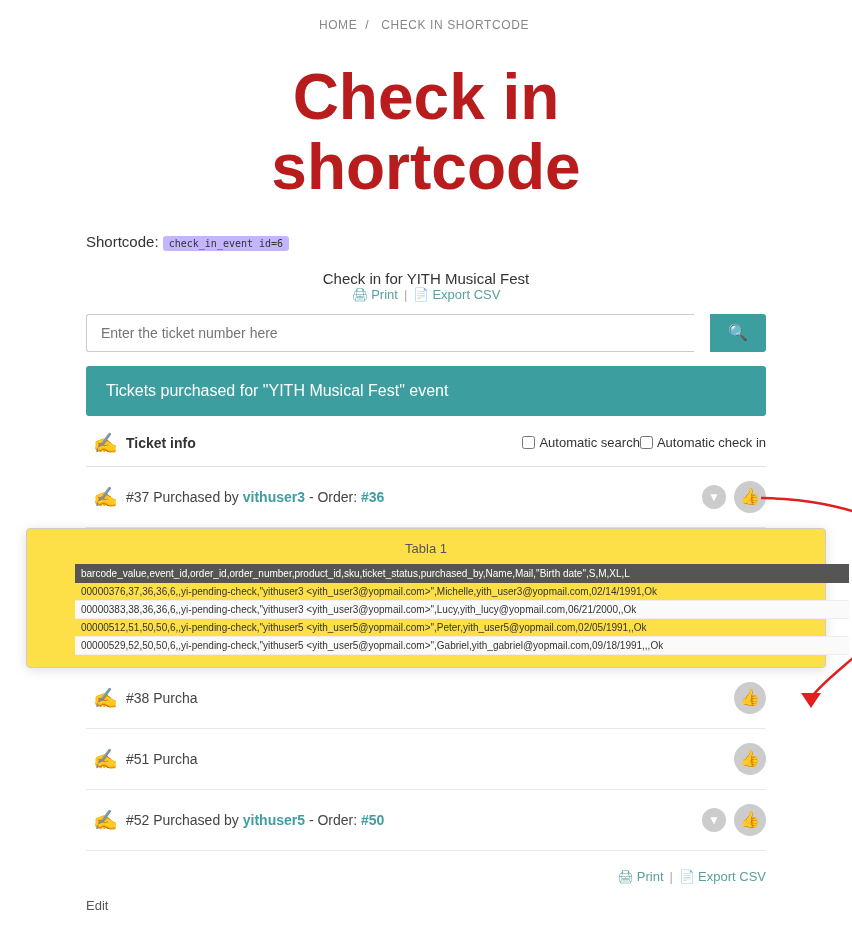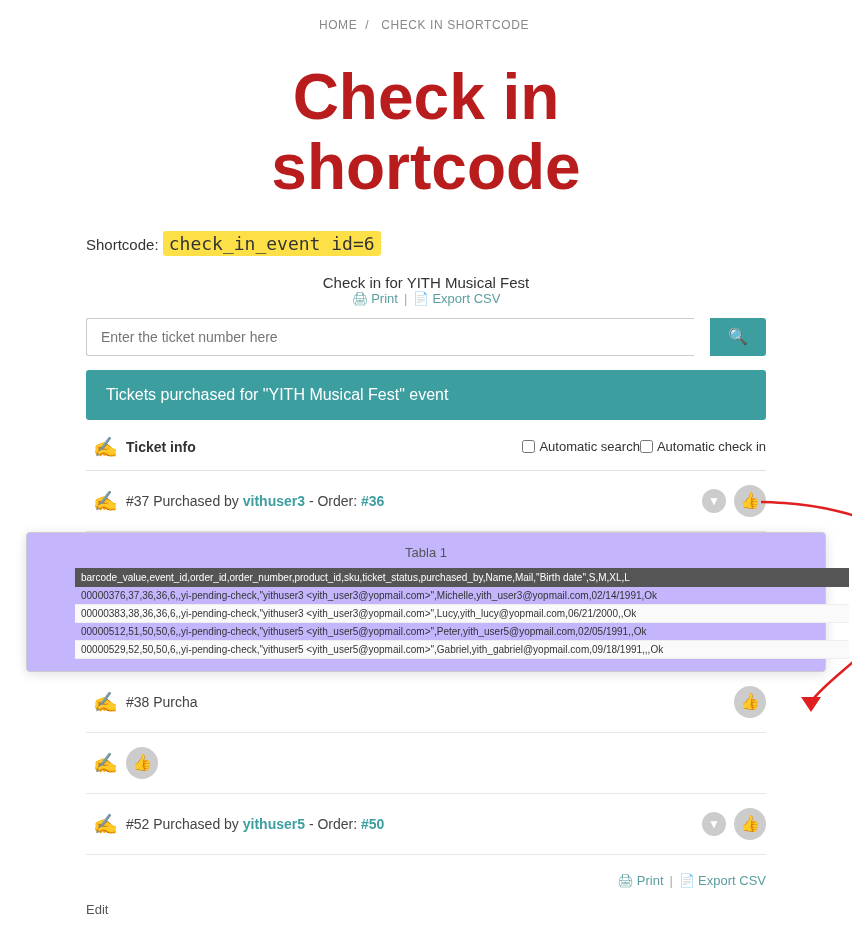--- a/index.html
+++ b/index.html
@@ -31,24 +31,24 @@
       margin: 0 auto;
       padding: 0 20px 40px;
     }
     .shortcode-line {
       font-size: 15px;
       margin-bottom: 20px;
       color: #333;
     }
     .shortcode-code {
       font-family: monospace;
-      background: #fde047;
+      background: #c4b5fd;
       padding: 2px 6px;
       border-radius: 3px;
-      font-size: 18px;
+      font-size: 10px;
       color: #333;
     }
     .check-in-header {
       display: flex;
       align-items: center;
       justify-content: space-between;
       margin-bottom: 12px;
       flex-direction: column;
     }
     .check-in-title {
@@ -165,21 +165,21 @@
       cursor: pointer;
       font-size: 16px;
       display: flex;
       align-items: center;
       justify-content: center;
     }
     .check-btn.pending { background: #ccc; }
     
     .csv-popup {
       position: relative;
-      background: #c4b5fd;
+      background: #fde047;
       border: 1px solid #ccc;
       border-radius: 4px;
       margin: 0 -60px;
       padding: 12px;
       box-shadow: 0 2px 12px rgba(0,0,0,0.13);
       z-index: 10;
     }
     .csv-popup-title {
       text-align: center;
       font-size: 13px;
@@ -357,20 +357,23 @@
     <div class="col-info">
       <span>#38 Purcha</span>
     </div>
     <div class="col-action">
       <button class="check-btn pending">👍</button>
     </div>
   </div>
 
   <div class="ticket-row">
     <div class="col-icon hand-icon teal">✍</div>
+    <div class="col-info">
+      <span>#51 Purcha</span>
+    </div>
     <div class="col-action">
       <button class="check-btn pending">👍</button>
     </div>
   </div>
 
   <div class="ticket-row">
     <div class="col-icon hand-icon teal">✍</div>
     <div class="col-info">
       <span>#52 Purchased by </span><strong>yithuser5</strong><span> - Order: </span><strong>#50</strong>
     </div>

